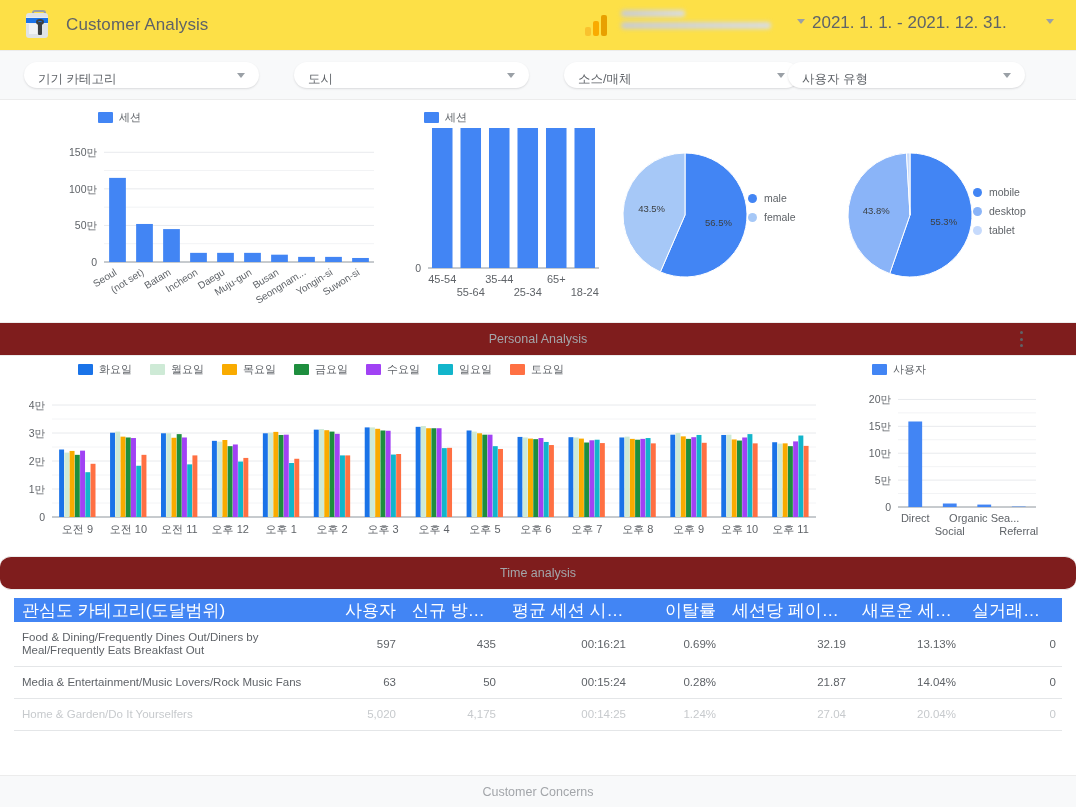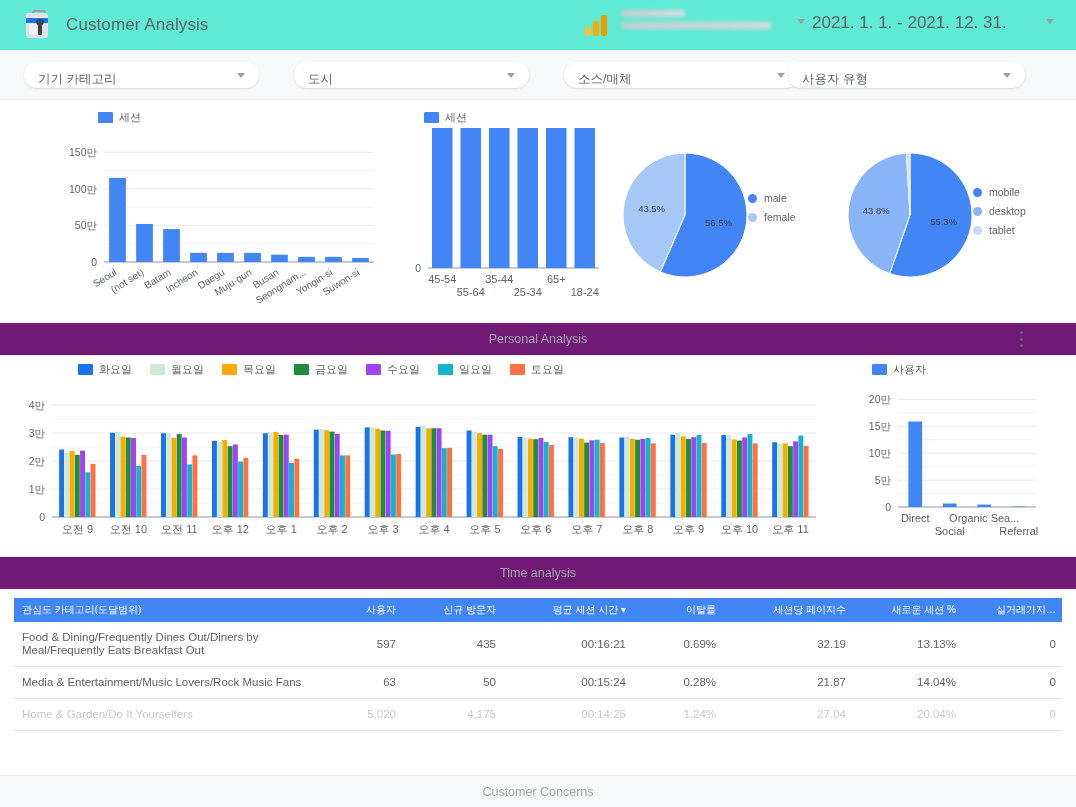--- a/index.html
+++ b/index.html
@@ -7,21 +7,21 @@
     width:1076px;height:807px;overflow:hidden;
     background:#ffffff;
     font-family:"Liberation Sans","DejaVu Sans",sans-serif;
     color:#5f6368;
     -webkit-font-smoothing:antialiased;
   }
   .app{position:relative;width:1076px;height:807px;}
 
   
   .header{
-    position:relative;height:50px;background:#5eead4;
+    position:relative;height:50px;background:#fde047;
     border-bottom:1px solid #ececec;
     display:flex;align-items:center;
   }
   .logo-icon{margin-left:22px;width:30px;height:30px;position:relative;flex:none;}
   .logo-icon .body{position:absolute;left:4px;top:3px;width:22px;height:25px;background:#dfe3e6;border-radius:3px;}
   .logo-icon .handle{position:absolute;left:10px;top:0px;width:10px;height:6px;border:2px solid #9aa0a6;border-bottom:none;border-radius:3px 3px 0 0;}
   .logo-icon .band{position:absolute;left:4px;top:7px;width:22px;height:5px;background:#1a73e8;}
   .logo-icon .scr{position:absolute;left:7px;top:14px;width:8px;height:10px;background:#f1f3f4;}
   .logo-icon .wr{position:absolute;left:16px;top:12px;width:4px;height:13px;background:#3c4043;border-radius:1px;}
   .logo-icon .wr:before{content:"";position:absolute;left:-2px;top:-3px;width:8px;height:6px;border:2px solid #3c4043;border-radius:50%;box-sizing:border-box;}
@@ -57,21 +57,21 @@
   .filter span.lbl{margin-left:14px;}
   .filter .caret{position:absolute;right:14px;top:11px;}
   .f1{position:absolute;left:24px;top:62px;width:235px;}
   .f2{position:absolute;left:294px;top:62px;width:235px;}
   .f3{position:absolute;left:564px;top:62px;width:235px;}
   .f4{position:absolute;left:788px;top:62px;width:237px;}
 
   
   .panel-row1{position:relative;height:212px;background:#fff;}
   .band{
-    height:32px;background:#701a75;border-top:1px solid #ececec;border-bottom:1px solid #ececec;
+    height:32px;background:#7f1d1d;border-top:1px solid #ececec;border-bottom:1px solid #ececec;
     display:flex;align-items:center;justify-content:center;position:relative;
     font-size:12.5px;color:#a3a6aa;
   }
   .kebab{position:absolute;right:48px;top:8px;width:14px;height:16px;display:flex;flex-direction:column;justify-content:space-between;align-items:center;}
   .kebab i{display:block;width:3px;height:3px;border-radius:50%;background:#5f6368;}
 
   .chartwrap{position:absolute;}
   svg text{font-family:"Liberation Sans","DejaVu Sans",sans-serif;}
 
   .legend{display:flex;align-items:center;font-size:11px;color:#5f6368;}
@@ -79,21 +79,21 @@
   .legend .item{display:flex;align-items:center;margin-right:18px;}
 
   .pielegend{font-size:10.5px;color:#5f6368;}
   .pielegend .item{display:flex;align-items:center;margin-bottom:7px;}
   .pielegend .dot{width:9px;height:9px;border-radius:50%;margin-right:7px;}
 
   
   .tablewrap{position:absolute;left:14px;top:598px;width:1048px;height:177px;overflow:hidden;background:#fff;}
   table{border-collapse:collapse;width:1048px;font-size:11.5px;table-layout:fixed;}
   thead th{
-    background:#4285f4;color:#fff;font-weight:normal;font-size:10px;
+    background:#4285f4;color:#fff;font-weight:normal;font-size:17px;
     height:24px;padding:0 8px;white-space:nowrap;overflow:hidden;text-overflow:ellipsis;
   }
   thead th.left{text-align:left;}
   thead th.right{text-align:right;}
   tbody td{
     border-bottom:1px solid #e4e6e8;color:#5f6368;padding:9px 8px;vertical-align:middle;
     line-height:13px;
   }
   tbody td.left{text-align:left;}
   tbody td.right{text-align:right;}
@@ -492,21 +492,21 @@
         <rect x="82.85" y="123.50444444444445" width="13.8" height="3.495555555555555" fill="#4285f4"></rect>
         <rect x="117.35" y="124.58" width="13.8" height="2.4200000000000017" fill="#4285f4"></rect>
         <rect x="151.85" y="126.56977777777777" width="13.8" height="0.43022222222222695" fill="#4285f4"></rect>
         <text x="55.25" y="142" font-size="11" fill="#5f6368" text-anchor="middle">Direct</text>
         <text x="89.75" y="155" font-size="11" fill="#5f6368" text-anchor="middle">Social</text>
         <text x="124.25" y="142" font-size="11" fill="#5f6368" text-anchor="middle">Organic Sea...</text>
         <text x="158.75" y="155" font-size="11" fill="#5f6368" text-anchor="middle">Referral</text>
       </svg>
   </div>
 
-  <div class="band" style="position:absolute;left:0;top:556px;width:1076px;">
+  <div class="band" style="position:absolute;left:0;top:556px;width:1076px;border-radius:11px;">
     <span>Time analysis</span>
   </div>
 
   <div class="tablewrap">
     <table>
       <colgroup>
         <col style="width:300px">
           <col style="width:90px">
           <col style="width:100px">
         <col style="width:130px">

